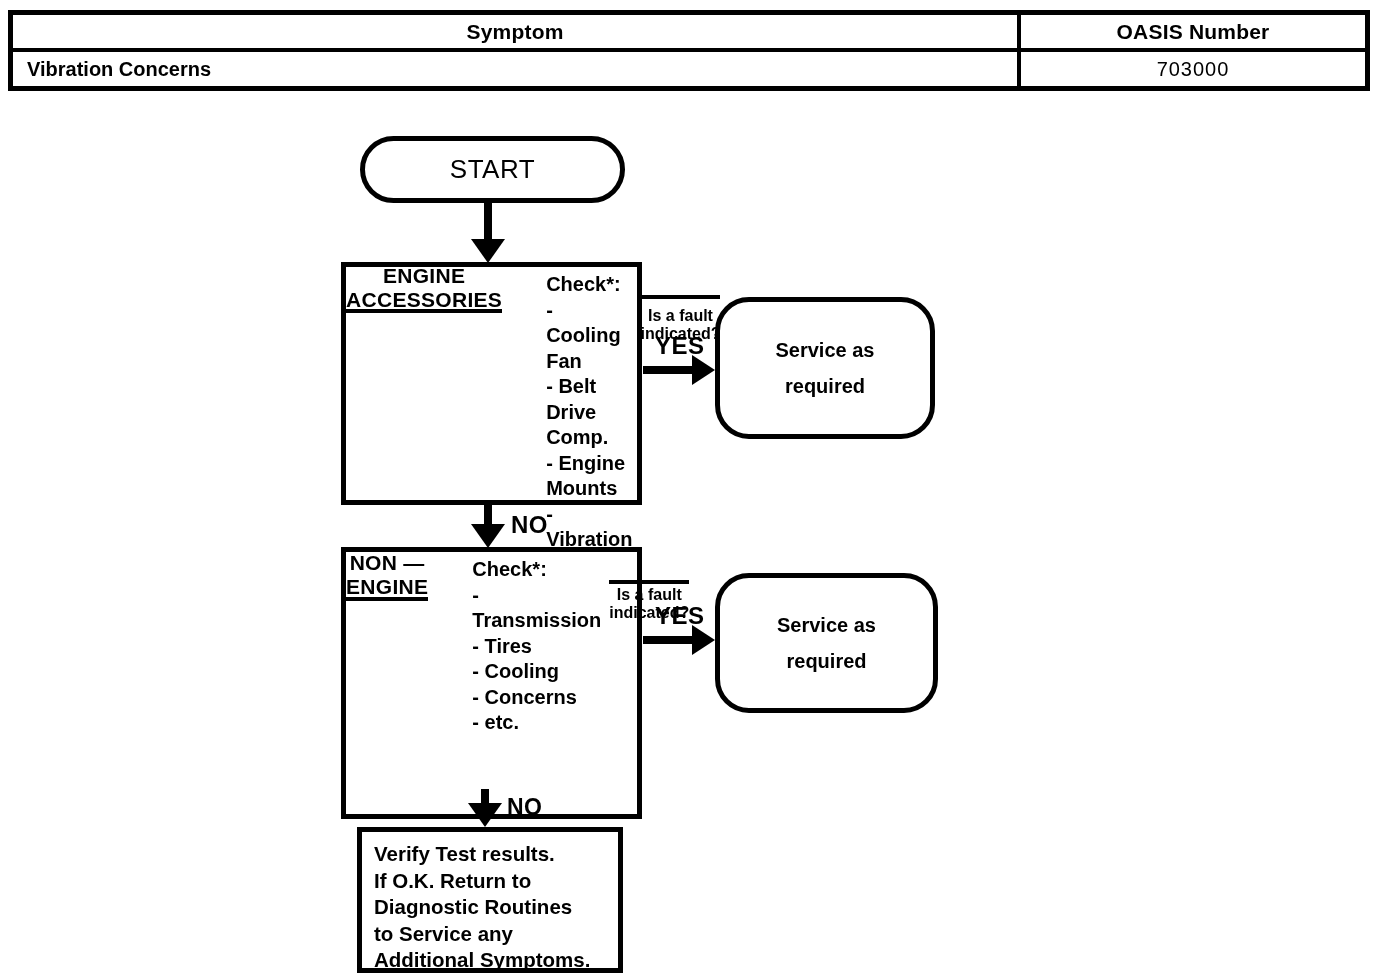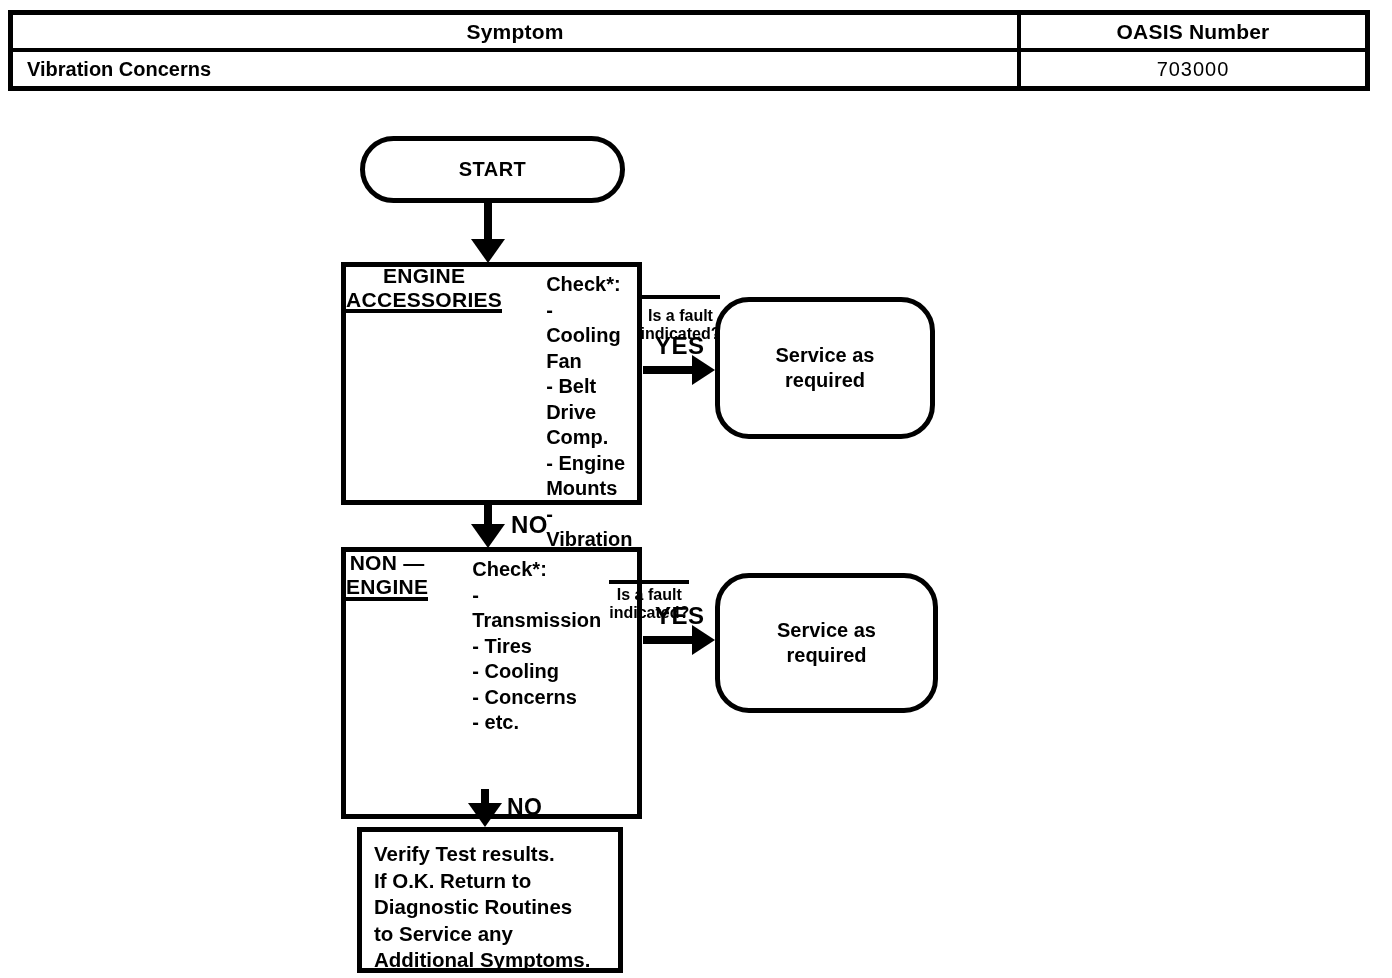--- a/index.html
+++ b/index.html
@@ -23,25 +23,25 @@
   .cell.symptom.left { justify-content:flex-start; padding-left:14px; }
   .cell.oasis { flex:1; justify-content:center; }
   .hdr .cell { font-weight:bold; font-size:21px; letter-spacing:0.2px; }
   .data .cell.symptom { font-weight:bold; font-size:20px; }
   .data .cell.oasis { font-weight:500; font-size:20px; letter-spacing:1px; }
 
   
   .node { position:absolute; box-sizing:border-box; background:#fff; border:5px solid #000; }
   .pill {
     border-radius:36px; display:flex; align-items:center; justify-content:center;
-    font-weight:bold; font-size:20px; letter-spacing:0.5px;
+    font-weight:normal; font-size:26px; letter-spacing:0.5px;
   }
   .rounded {
     border-radius:34px; display:flex; align-items:center; justify-content:center;
-    text-align:center; font-weight:bold; font-size:20px; line-height:25px;
+    text-align:center; font-weight:bold; font-size:20px; line-height:36px;
   }
   .rounded .wrap { width:125px; }
 
   .procbox { display:flex; flex-direction:row; }
   .proc-head {
     border-bottom:4px solid #000; text-align:center; font-weight:bold; font-size:21px;
     display:flex; align-items:center; justify-content:center; letter-spacing:0.3px;
   }
   .proc-body { font-weight:bold; font-size:20px; line-height:25.5px; padding:5px 8px; flex:1;margin-left:36px; }
   .proc-foot {

